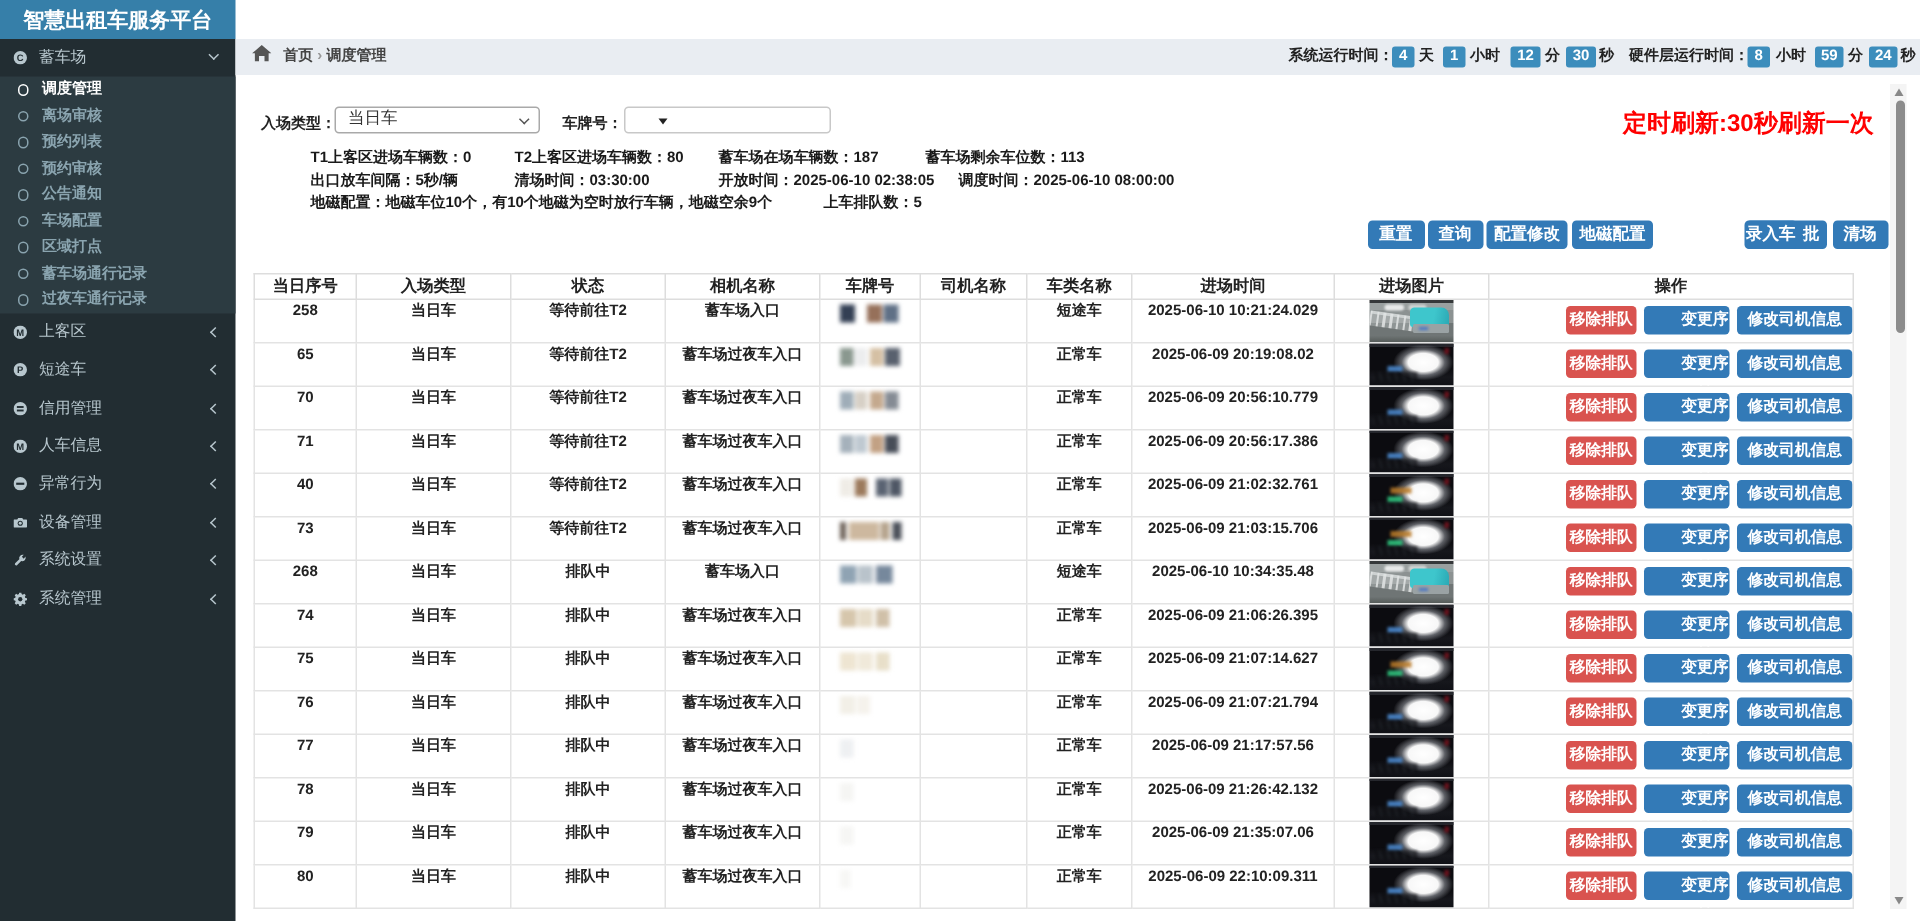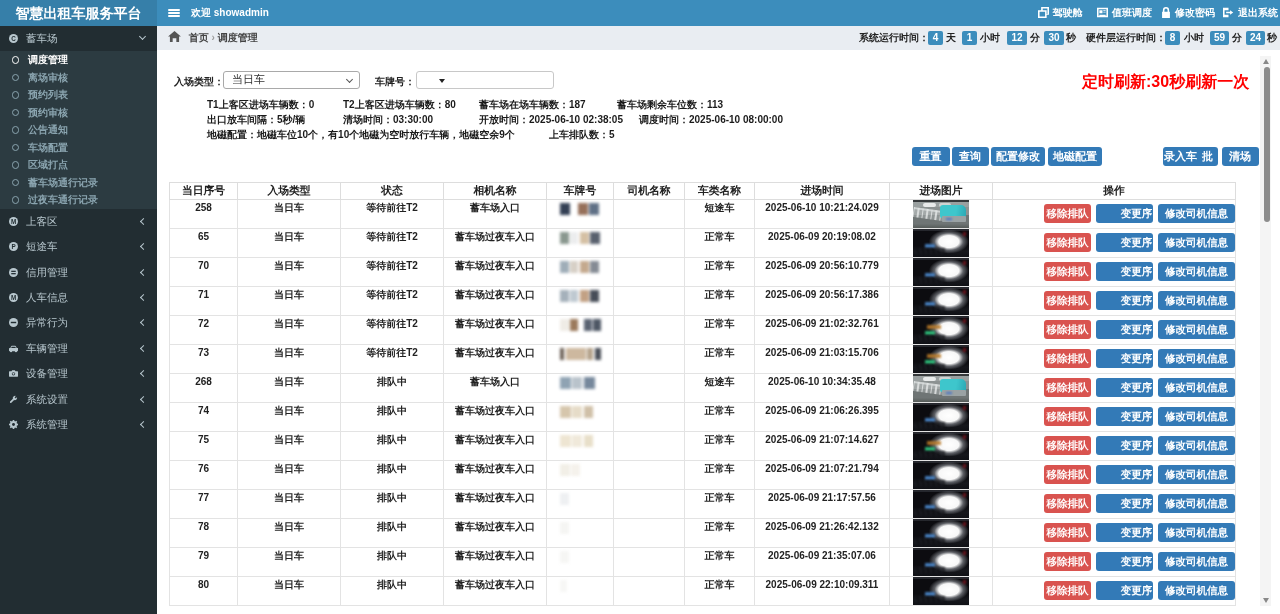--- a/index.html
+++ b/index.html
@@ -106,44 +106,20 @@
 .sbarr { width:0; height:0; border-left:3.5px solid transparent;
   border-right:3.5px solid transparent; }
 #arrUp { left:1263px; top:59px; border-bottom:5px solid #888; }
 #arrDn { left:1263px; top:598px; border-top:5px solid #888; }
 </style>
 </head>
 <body>
 <div id="app">
 
   <div class="abs" id="logo">智慧出租车服务平台</div>
-  <div class="abs" id="navbar">
-    <div class="hamb">
-        <div></div>
-        <div></div>
-        <div></div>
-      </div>
-    <div id="welcome">欢迎 showadmin</div>
-    <div class="navitem" style="left:880.5px">
-      <svg width="11" height="11" viewBox="0 0 14 14">
-          <path fill="#fff" d="M4 0h10v10h-3v4H0V4h4V0zm2 2v2h5v5h1V2H6zM2 6v6h7V6H2z"></path>
-        </svg>驾驶舱</div>
-    <div class="navitem" style="left:940px">
-      <svg width="11" height="11" viewBox="0 0 14 14">
-          <path fill="#fff" d="M0 1h14v12H0V1zm2 2v8h10V3H2zm1 1h4v4H3V4zm5 0h3v1H8V4zm0 2h3v1H8V6zm-5 4h8v1H3v-1z"></path>
-        </svg>值班调度</div>
-    <div class="navitem" style="left:1004px">
-      <svg width="10" height="11" viewBox="0 0 12 14">
-          <path fill="#fff" d="M6 0a4 4 0 0 1 4 4v2h1v8H1V6h1V4a4 4 0 0 1 4-4zm0 2a2 2 0 0 0-2 2v2h4V4a2 2 0 0 0-2-2z"></path>
-        </svg>修改密码</div>
-    <div class="navitem" style="left:1066px">
-      <svg width="11" height="11" viewBox="0 0 14 14">
-          <path fill="#fff" d="M0 1h7v3H2v6h5v3H0V1zm9 3 4 3-4 3V8H4V6h5V4z"></path>
-        </svg>退出系统</div>
-  </div>
 
   <div class="abs" id="sidebar">
     <div class="mi"><svg class="ic" viewBox="0 0 10 10">
           <circle cx="5" cy="5" r="5" fill="#b8c7ce"></circle>
           <text x="5" y="7.6" font-size="7" font-weight="bold" text-anchor="middle" fill="#222d32">C</text>
         </svg>蓄车场<span class="car"></span></div>
     <div id="submenu">
       <div class="smi active"><span class="o"></span>调度管理</div>
       <div class="smi"><span class="o"></span>离场审核</div>
       <div class="smi"><span class="o"></span>预约列表</div>
@@ -168,23 +144,20 @@
           <rect x="2.5" y="5.6" width="5" height="1.4" fill="#222d32"></rect>
         </svg>信用管理<span class="card"></span></div>
     <div class="mi"><svg class="ic" viewBox="0 0 10 10">
           <circle cx="5" cy="5" r="5" fill="#b8c7ce"></circle>
           <text x="5" y="7.6" font-size="7" font-weight="bold" text-anchor="middle" fill="#222d32">M</text>
         </svg>人车信息<span class="card"></span></div>
     <div class="mi"><svg class="ic" viewBox="0 0 10 10">
           <circle cx="5" cy="5" r="5" fill="#b8c7ce"></circle>
           <rect x="2" y="4.2" width="6" height="1.6" fill="#222d32"></rect>
         </svg>异常行为<span class="card"></span></div>
-    <div class="mi"><svg class="ic" viewBox="0 0 10 10">
-          <path fill="#b8c7ce" d="M1.5 4.5 2.3 2.5a1 1 0 0 1 .9-.6h3.6a1 1 0 0 1 .9.6l.8 2H10v2.8a.7.7 0 0 1-.7.7H9.1a1.4 1.4 0 0 1-2.7 0H3.6a1.4 1.4 0 0 1-2.7 0H.7A.7.7 0 0 1 0 7.3V5.2a.7.7 0 0 1 .7-.7h.8zM3 3l-.6 1.5h5.2L7 3H3z"></path>
-        </svg>车辆管理<span class="card"></span></div>
     <div class="mi"><svg class="ic" viewBox="0 0 10 10">
           <path fill="#b8c7ce" d="M3.5 1.5h3l.7 1H9.5a.5.5 0 0 1 .5.5v5a.5.5 0 0 1-.5.5h-9A.5.5 0 0 1 0 8V3a.5.5 0 0 1 .5-.5h2.3l.7-1z"></path>
           <circle cx="5" cy="5.4" r="1.9" fill="#222d32"></circle>
           <circle cx="5" cy="5.4" r="1.1" fill="#b8c7ce"></circle>
         </svg>设备管理<span class="card"></span></div>
     <div class="mi"><svg class="ic" viewBox="0 0 10 10">
           <path fill="#b8c7ce" d="M8.9 2.3A2.6 2.6 0 0 1 5.7 5.6L2.6 8.7a1 1 0 0 1-1.4-1.4l3.1-3.1A2.6 2.6 0 0 1 7.6 1l-1.4 1.4 1.4 1.4 1.3-1.5z"></path>
         </svg>系统设置<span class="card"></span></div>
     <div class="mi"><svg class="ic" viewBox="0 0 10 10">
           <path fill="#b8c7ce" d="M4.2 0h1.6l.2 1.2.9.4L8 .9l1.1 1.1-.7 1.1.4.9 1.2.2v1.6l-1.2.2-.4.9.7 1.1L8 9.1l-1.1-.7-.9.4L5.8 10H4.2L4 8.8l-.9-.4-1.1.7L.9 8l.7-1.1-.4-.9L0 5.8V4.2L1.2 4l.4-.9L.9 2 2 .9l1.1.7.9-.4L4.2 0z"></path>
@@ -395,21 +368,21 @@
           </td>
    <td>
             <div class="opbtns">
               <div class="ob red">移除排队</div>
               <div class="ob b1">变更序号</div>
               <div class="ob b2">修改司机信息</div>
             </div>
           </td>
         </tr>
         <tr>
-          <td>72</td>
+          <td>40</td>
           <td>当日车</td>
           <td>等待前往T2</td>
           <td>蓄车场过夜车入口</td>
    <td>
             <div class="plate">
               <div style="background:#efece6;width:10px"></div>
               <div style="background:#9c7a5c;width:8px"></div>
               <div style="background:#fff;width:4px"></div>
               <div style="background:#5a6372;width:8px"></div>
               <div style="background:#4e5765;width:8px"></div>

